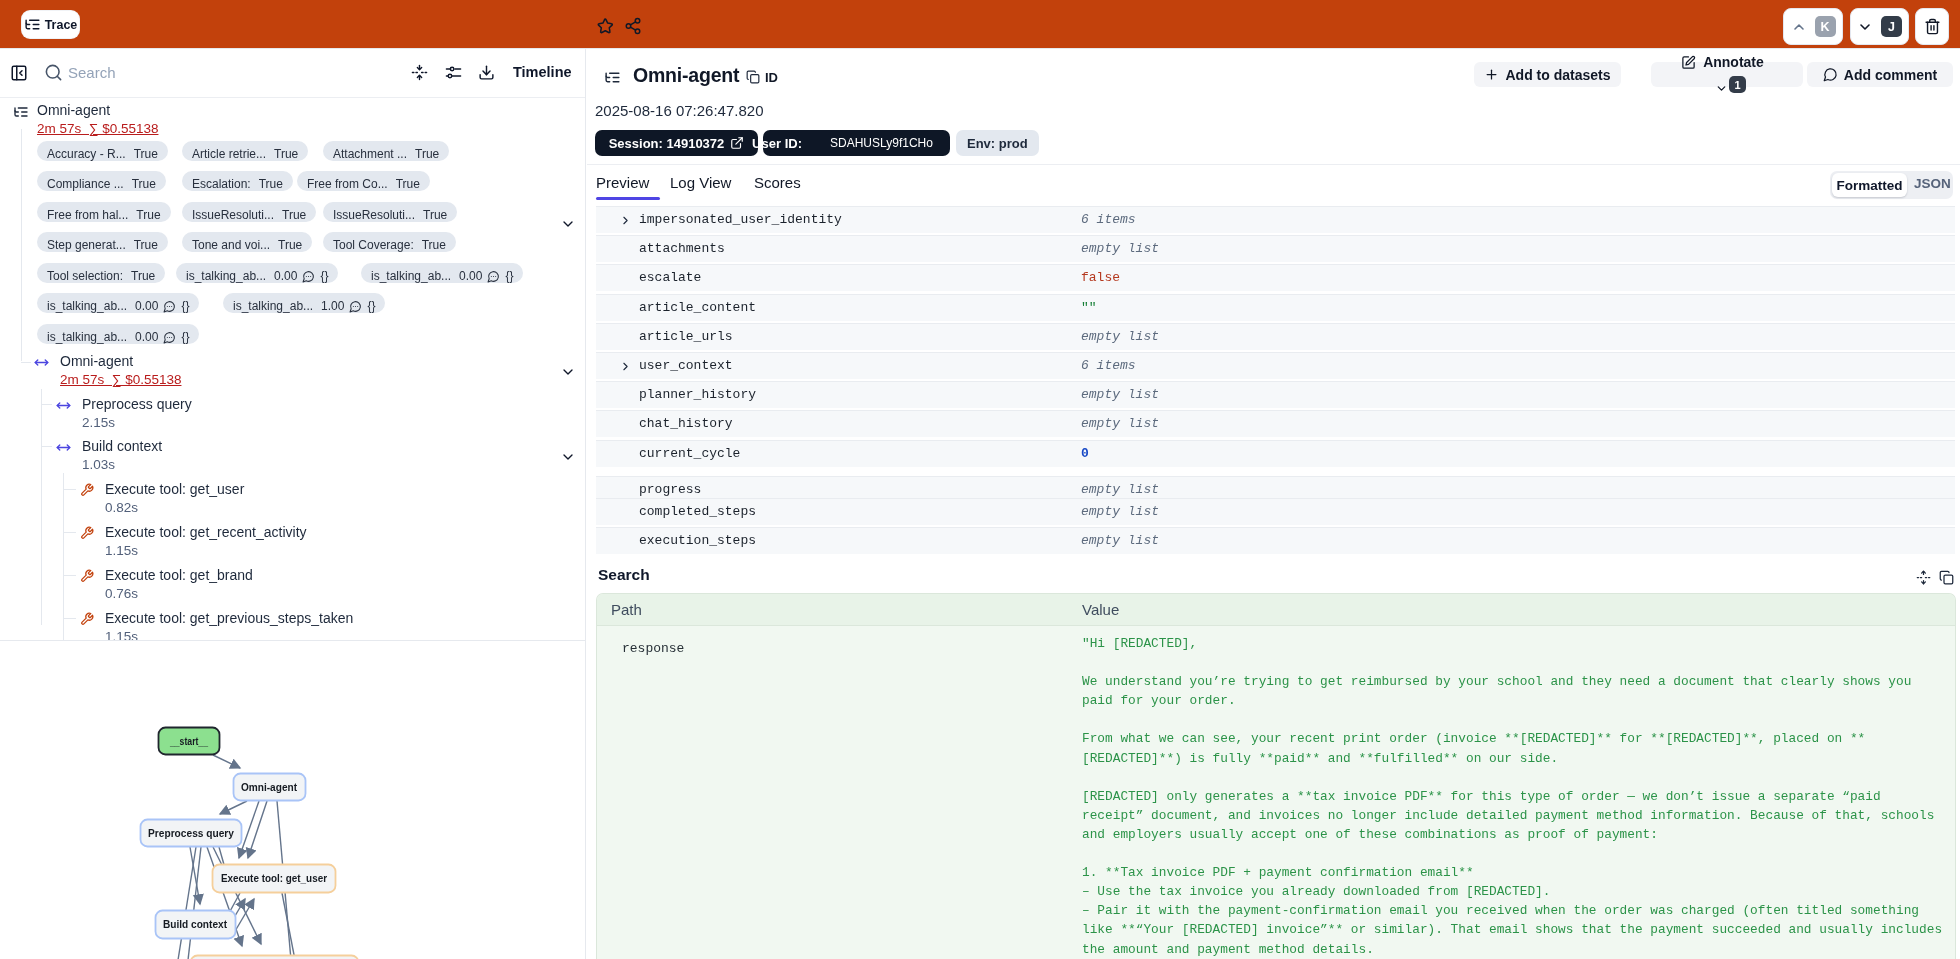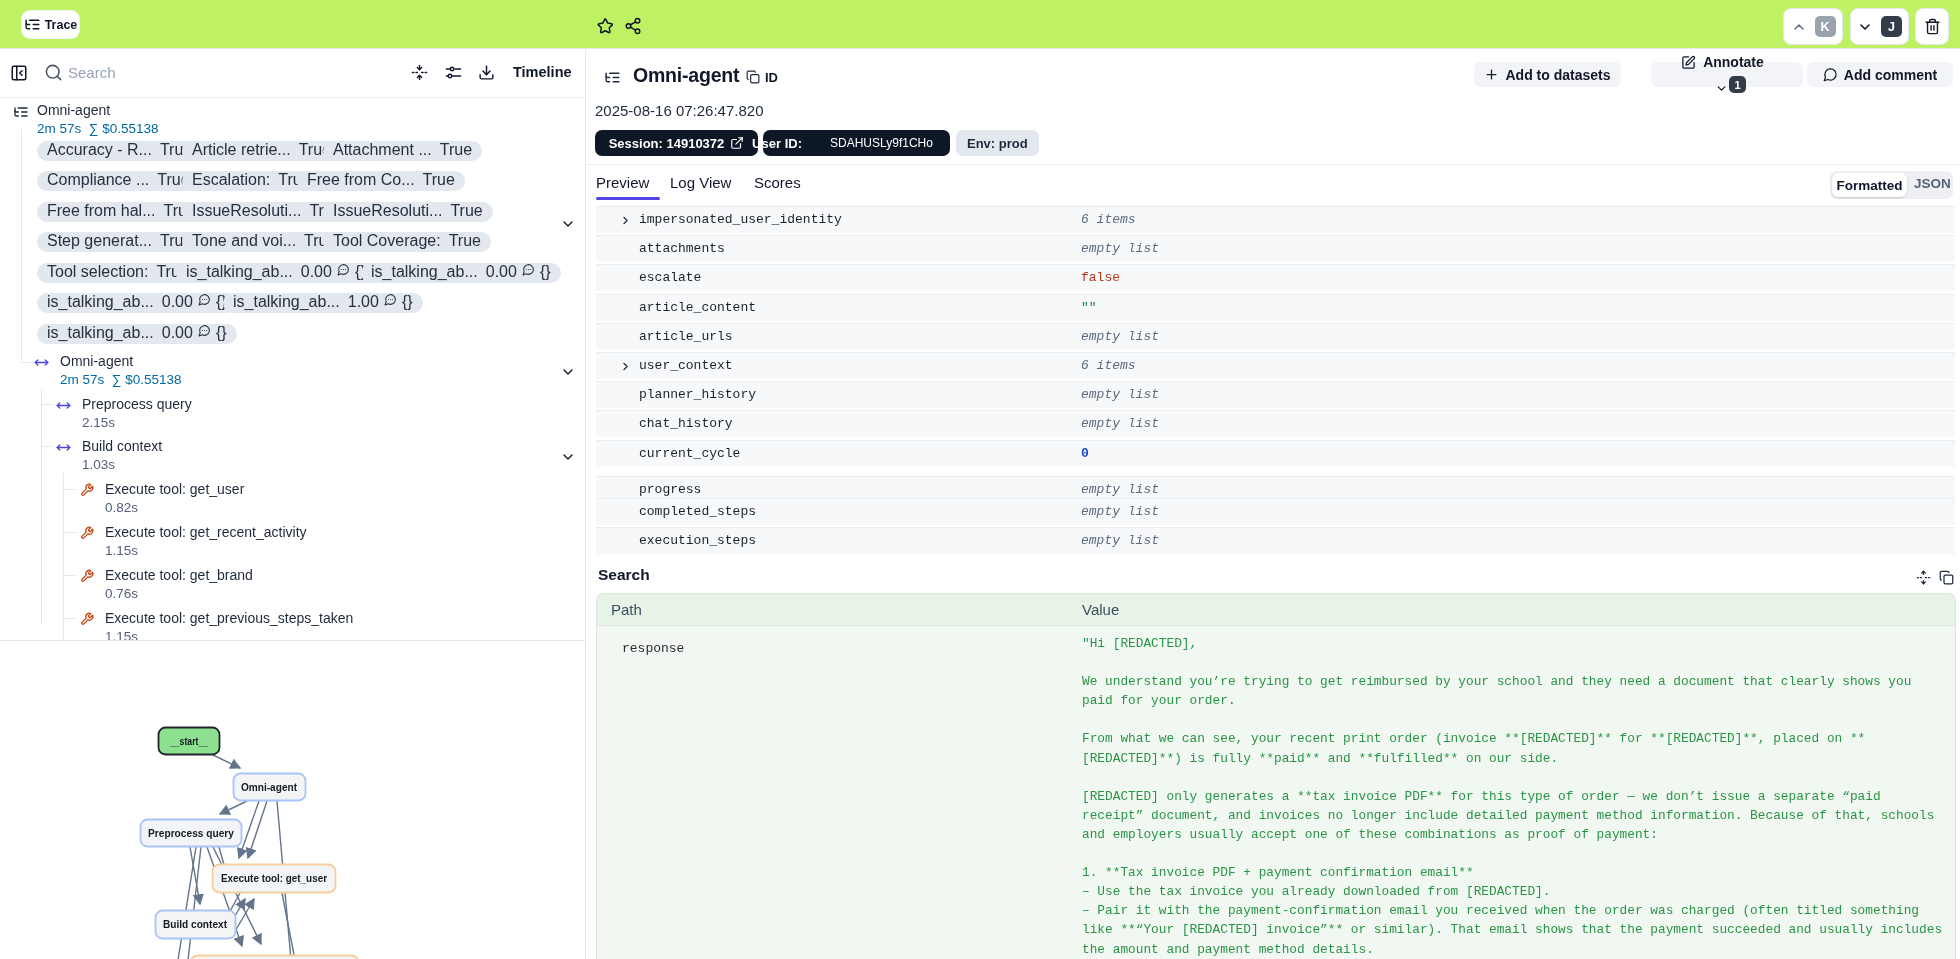--- a/index.html
+++ b/index.html
@@ -2,41 +2,41 @@
 <html><head>
 <meta charset="utf-8">
 <style>
 * { margin:0; padding:0; box-sizing:border-box; }
 html,body { width:1960px; height:959px; overflow:hidden; background:#fff;
   font-family:"Liberation Sans", sans-serif; color:#0f172a; }
 .abs { position:absolute; }
 svg.ic { display:block; }
 
 #topbar { position:absolute; left:0; top:0; width:1960px; height:49px;
-  background:#bef264; border-bottom:1px solid #e6e9ee; }
+  background:#c2410c; border-bottom:1px solid #e6e9ee; }
 #tracebadge { position:absolute; left:22px; top:11px; height:27px; width:57px; background:#fff;
   border-radius:8px; display:flex; align-items:center; justify-content:center; gap:4px; padding:0;
   font-size:12.5px; font-weight:700; color:#0f172a; box-shadow:0 0 0 1px #f1f3f6; }
 #toptitle { position:absolute; left:87px; top:14px; font-size:21px; font-weight:700; color:#111827; letter-spacing:-0.3px;}
 .topbtn { position:absolute; top:8px; height:37px; background:#fff; border:1px solid #e4e7ef;
   border-radius:8px; display:flex; align-items:center; justify-content:center; gap:8px; }
 .kbd { width:21px; height:21px; border-radius:5px; color:#fff; font-size:12.5px; font-weight:700;
   display:flex; align-items:center; justify-content:center; }
 
 #left { position:absolute; left:0; top:49px; width:586px; height:910px; background:#fff;
   border-right:1px solid #e6e9ee; }
 #lefthead { position:absolute; left:0; top:0; width:585px; height:49px; border-bottom:1px solid #eceef2; }
 #lefthead .search { position:absolute; left:68px; top:15px; font-size:15px; color:#94a3b8; }
 #timeline { position:absolute; left:513px; top:15px; font-size:14.5px; font-weight:700; color:#0f172a;text-align:right; }
 
 .tname { position:absolute; font-size:14px; color:#1e293b; white-space:nowrap; }
 .tdur { position:absolute; font-size:13.5px; color:#52607a; white-space:nowrap; }
-.tred { position:absolute; font-size:13.5px; color:#0369a1; white-space:nowrap; font-weight:400;}
+.tred { position:absolute; font-size:13.5px; color:#b91c1c; white-space:nowrap; font-weight:400;text-decoration:underline;}
 .pill { position:absolute; height:20px; background:#e3e8ef; border-radius:10px;
-  display:flex; align-items:flex-start; padding:0 10px; font-size:16px; color:#28303e; gap:5px; white-space:nowrap;}
+  display:flex; align-items:flex-end; padding:0 10px; font-size:12px; color:#28303e; gap:5px; white-space:nowrap;}
 .pill .v { margin-left:3px; }
 .vline { position:absolute; width:1px; background:#e4e8ee; }
 .hline { position:absolute; height:1px; background:#e4e8ee; }
 .chev { position:absolute; }
 
 #graph { position:absolute; left:0; top:591px; width:585px; height:319px; border-top:1px solid #e6e9ee; background:#fff;}
 
 #right { position:absolute; left:587px; top:49px; width:1373px; height:910px; background:#fff; }
 #rphead { position:absolute; left:0; top:0; width:1373px; height:116px; border-bottom:1px solid #eceef2; }
 #rptitle { position:absolute; left:46px; top:15px; font-size:19.5px; font-weight:700; color:#111827; letter-spacing:-0.2px;}

